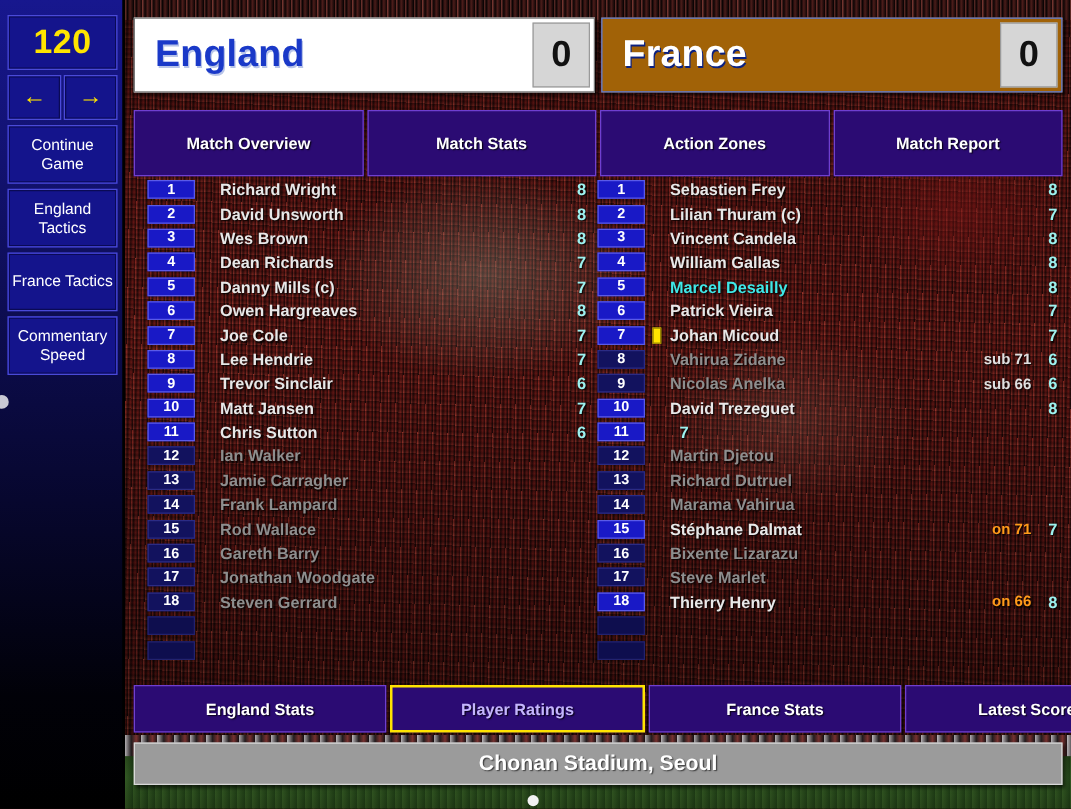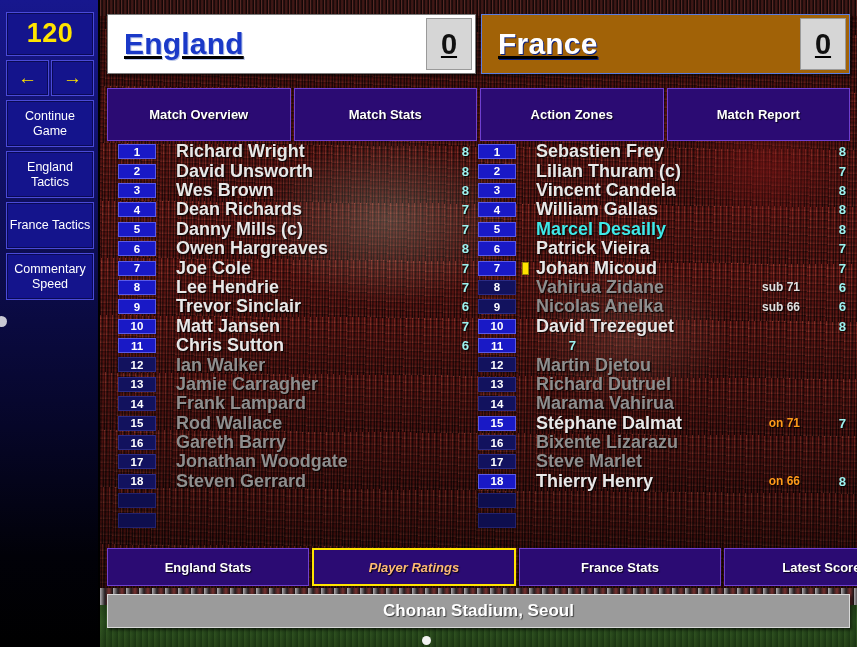--- a/index.html
+++ b/index.html
@@ -110,21 +110,20 @@
     left: 107px; top: 14px;
     width: 743px; height: 60px;
     display: flex;
   }
   .team-block {
     display: flex;
     height: 100%;
     flex: 1 1 50%;
     border: 1px solid #7a7a7a;
     box-shadow: 2px 2px 2px rgba(0,0,0,0.55);
-    text-decoration: underline;
   }
   .team-name {
     flex: 1 1 auto;
     display: flex;
     align-items: center;
     padding-left: 16px;
     font-size: 30px;
     font-weight: bold;
     letter-spacing: 0.2px;
   }
@@ -169,22 +168,21 @@
     font-size: 13px;
     font-weight: bold;
     display: flex;
     align-items: center;
     justify-content: center;
     cursor: pointer;
     text-shadow: 1px 1px 1px rgba(0,0,0,0.8);
   }
   .tab.active {
     border: 2px solid #ffe400;
-    color: #fdba74;
-    font-style: italic;
+    color: #c4b5fd;
   }
 
   
   .squad {
     position: absolute;
     top: 142px;
     height: 398px;
   }
   .squad-home { left: 118px; width: 355px; }
   .squad-away { left: 478px; width: 372px; }
@@ -223,37 +221,37 @@
     display: flex;
     justify-content: center;
   }
   .card-yellow {
     width: 7px; height: 13px;
     background: #ffe400;
     border: 1px solid #9a8800;
   }
   .pname {
     flex: 1 1 auto;
-    font-size: 18px;
+    font-size: 13px;
     font-weight: bold;
     color: #e8e8e8;
     text-shadow: 1px 1px 1px rgba(0,0,0,0.85);
     white-space: nowrap;
     padding-left: 6px;
   }
   .prow.sub .pname { color: #8e8e8e; font-weight: bold; }
   .pname.mom { color: #3fe8e8; }
 
   .pevent {
     flex: 0 0 auto;
     font-size: 12px;
     font-weight: bold;
     color: #e0e0e0;
     text-shadow: 1px 1px 1px rgba(0,0,0,0.85);
-    padding-right: 28px;
+    padding-right: 3px;
     white-space: nowrap;
   }
   .pevent.on { color: #ff9b1a; }
 
   .prating {
     flex: 0 0 22px;
     text-align: right;
     font-size: 13.2px;
     font-weight: bold;
     color: #9df2ef;

